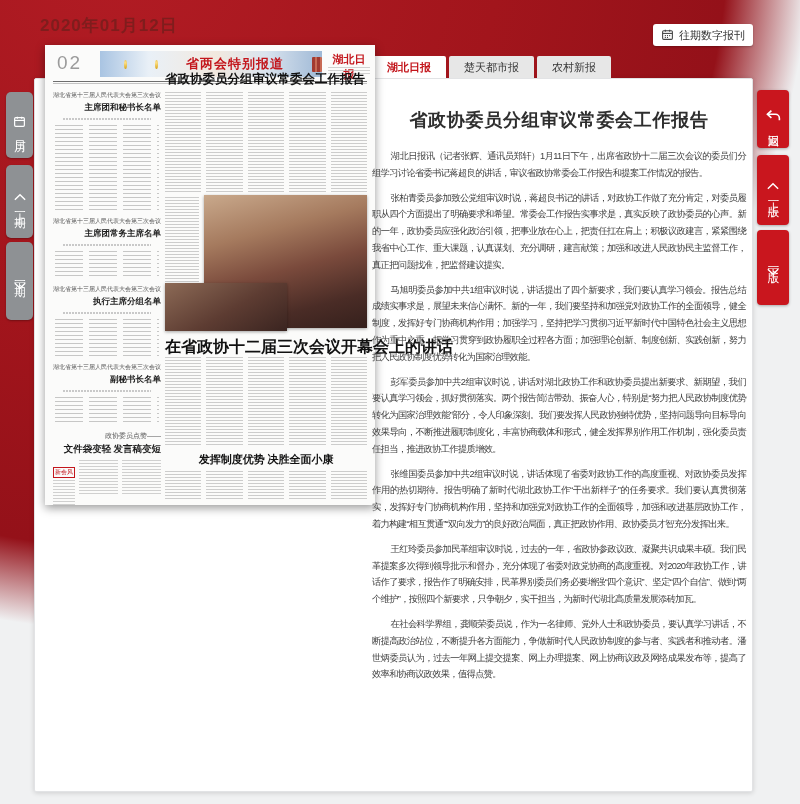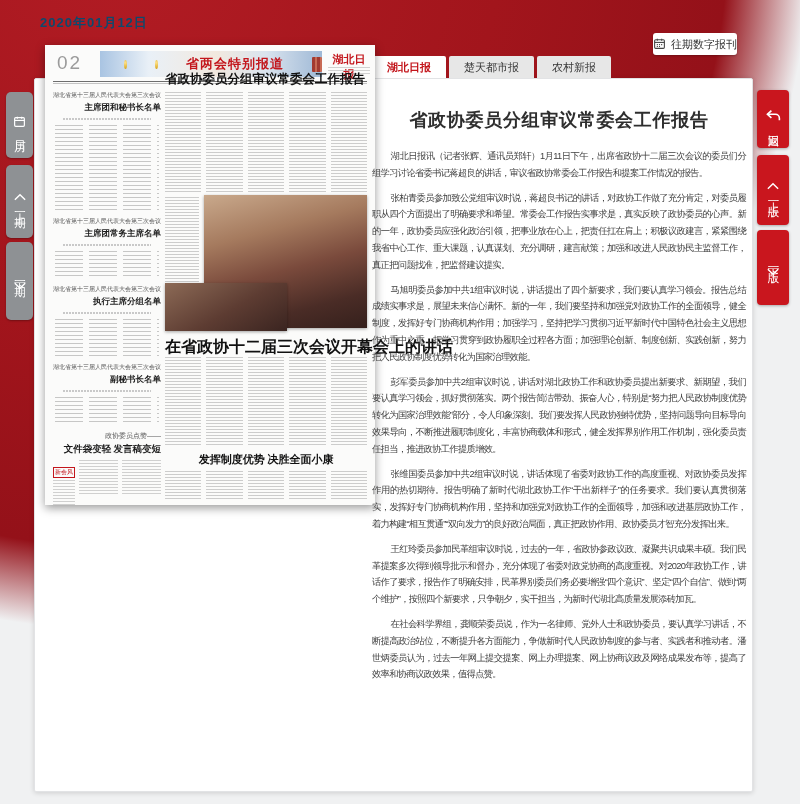--- a/index.html
+++ b/index.html
@@ -14,25 +14,25 @@
     background:radial-gradient(circle 690px at 120px -60px,
       #b21c24 0%, #a2151c 55%, #941119 88%, rgba(148,17,25,0) 100%);
   }
   
   .panel {
     position:absolute; left:34px; top:78px; width:719px; height:714px;
     background:#ffffff; border:1px solid #e2e3e5; border-radius:2px;
     box-shadow:0 1px 5px rgba(0,0,0,.15); box-sizing:border-box;
   }
   .date {
-    position:absolute; left:40px; top:14px; color:#0c4a6e;
-    font-size:13px; font-weight:bold; letter-spacing:1px;
+    position:absolute; left:40px; top:14px; color:#7f1d1d;
+    font-size:17px; font-weight:bold; letter-spacing:1px;
   }
   .archive-btn {
-    position:absolute; left:653px; top:33px; height:22px; padding:0 0;
+    position:absolute; left:653px; top:24px; height:22px; padding:0 8px;
     background:#ffffff; border-radius:3px; display:flex; align-items:center; gap:5px;
     font-size:11px; color:#333; cursor:pointer; box-shadow:0 1px 2px rgba(0,0,0,.25);
   }
   .tabs { position:absolute; left:372px; top:56px; display:flex; gap:3px; }
   .tab {
     height:22px; line-height:22px; padding:0 15px; font-size:11px;
     background:#e7e7e7; color:#3a3a3a; border-radius:2px 2px 0 0; cursor:pointer;
   }
   .tab.active { background:#ffffff; color:#c3161c; font-weight:bold; }
 

